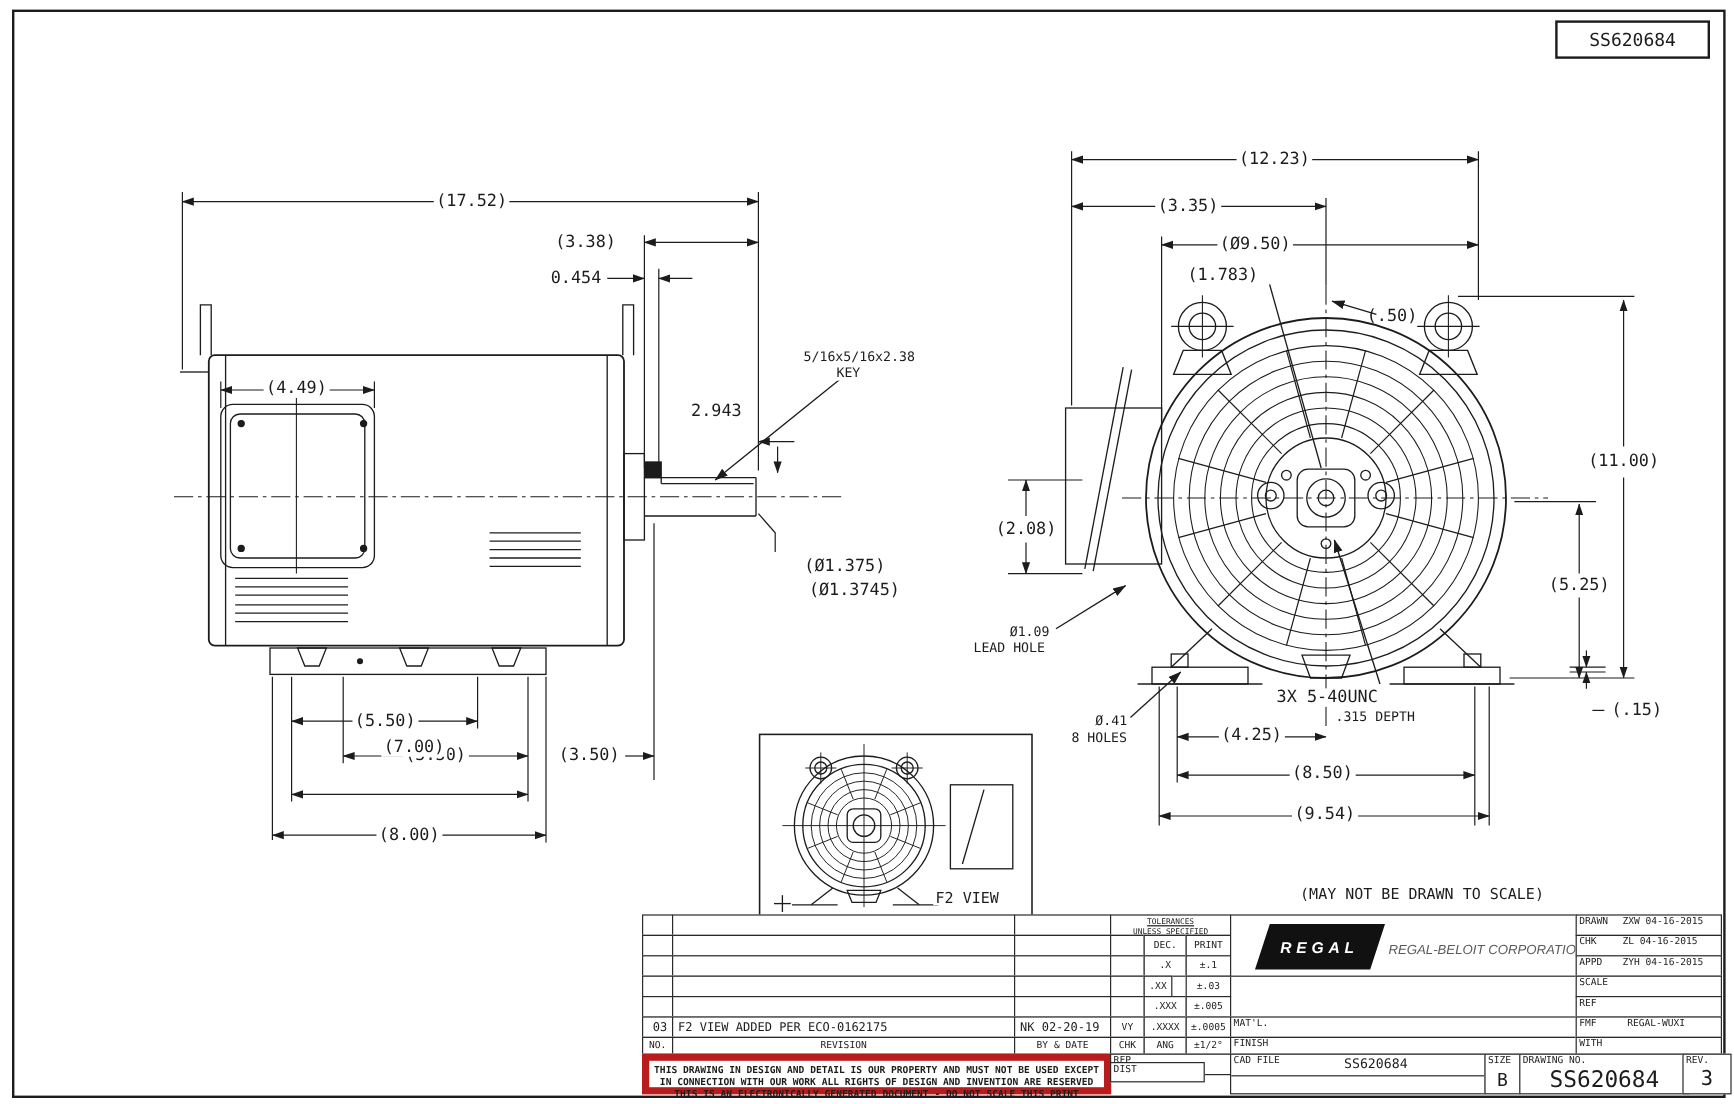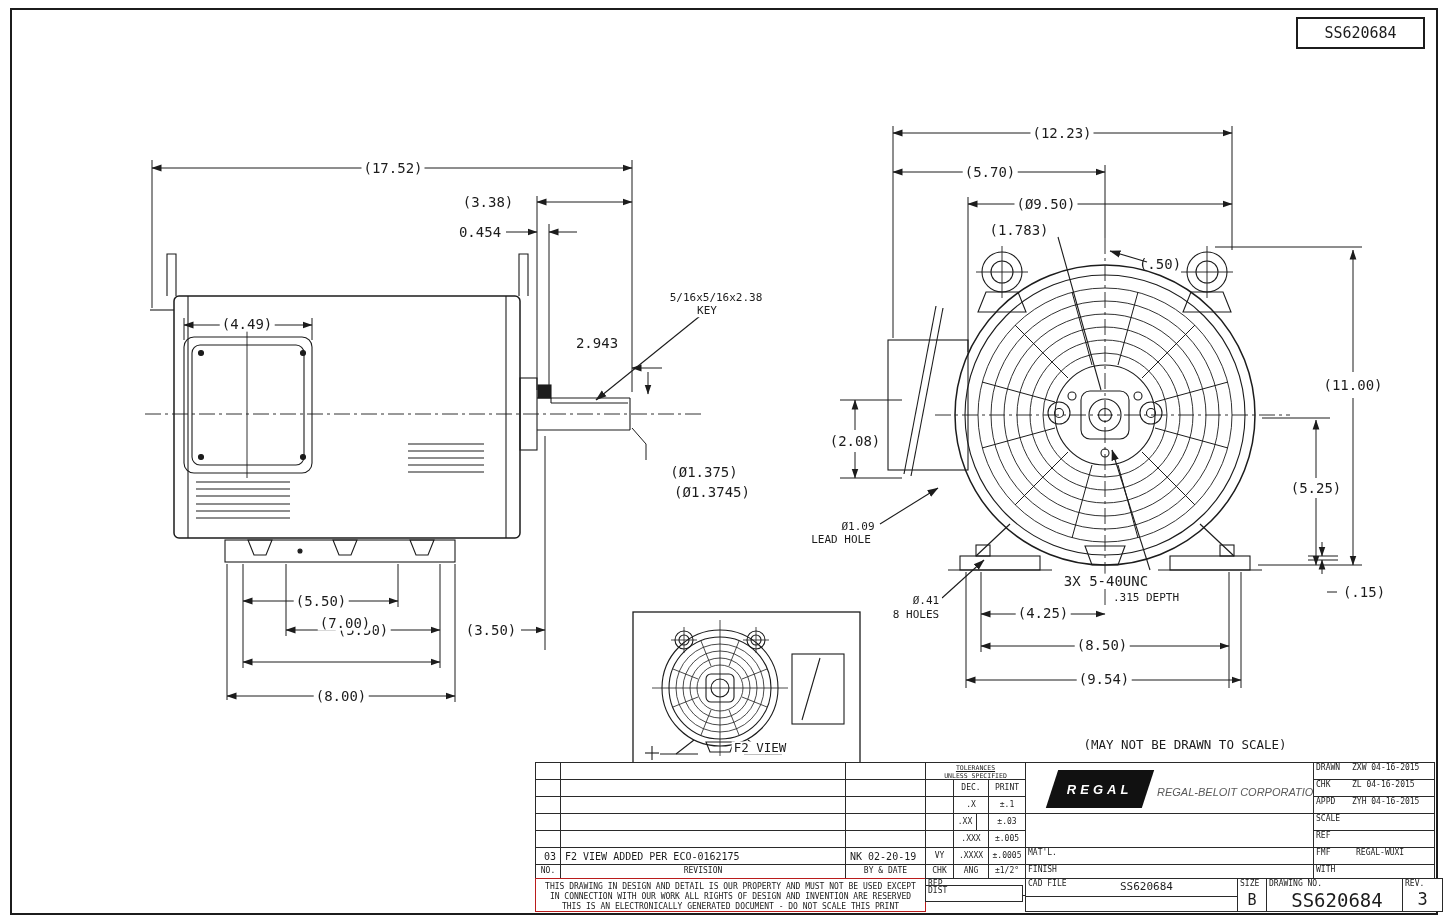--- a/index.html
+++ b/index.html
@@ -13,22 +13,22 @@
        background:#fff;padding:0 2px;white-space:nowrap}
   .dim.s{font-size:11px}
   .dim.m{font-size:12.5px}
   
   .tb{position:absolute;border:1px solid #2a2a2a;box-sizing:border-box;background:#fff;
       font-size:8px;line-height:1.1;overflow:hidden}
   .tb .cap{position:absolute;left:2px;top:1px;font-size:8px;letter-spacing:0}
   .tb.center{display:flex;align-items:center;justify-content:center}
   .mono10{font-size:10px;display:flex;align-items:center;padding-left:4px}
   .tol{display:flex;align-items:center;justify-content:center;font-size:8px}
-  .disc{position:absolute;box-sizing:border-box;border:1px solid #b91c1c;text-align:center;
-        font-weight:normal;font-size:8px;line-height:10px;padding-top:3px;background:#fff}
+  .disc{position:absolute;box-sizing:border-box;border:6px solid #b91c1c;text-align:center;
+        font-weight:bold;font-size:8px;line-height:10px;padding-top:3px;background:#fff}
   .logo-par{position:absolute;left:1052px;top:770px;width:96px;height:38px;background:#111;
             transform:skewX(-18deg);display:flex;align-items:center;justify-content:center}
   .logo-par span{transform:skewX(18deg);color:#fff;font-style:italic;font-weight:bold;
                  letter-spacing:4px;font-size:13px;font-family:"Liberation Sans",sans-serif}
   .coname{position:absolute;left:1157px;top:786px;font-style:italic;font-size:11px;color:#5a5a5a;
           font-family:"Liberation Sans",sans-serif;white-space:nowrap}
 </style>
 </head>
 <body>
 
@@ -288,39 +288,39 @@
   <div class="dim s" style="left:707px;top:311px">KEY</div>
   <div class="dim" style="left:704px;top:472px">(Ø1.375)</div>
   <div class="dim" style="left:712px;top:492px">(Ø1.3745)</div>
   <div class="dim" style="left:321px;top:601px">(5.50)</div>
   <div class="dim" style="left:363px;top:630px">(5.50)</div>
   <div class="dim" style="left:345px;top:623px">(7.00)</div>
   <div class="dim" style="left:341px;top:696px">(8.00)</div>
   <div class="dim" style="left:491px;top:630px">(3.50)</div>
 
   <div class="dim" style="left:1062px;top:133px">(12.23)</div>
-  <div class="dim" style="left:990px;top:172px">(5.70)</div>
+  <div class="dim" style="left:990px;top:172px">(3.35)</div>
   <div class="dim" style="left:1046px;top:204px">(Ø9.50)</div>
   <div class="dim" style="left:1019px;top:230px">(1.783)</div>
   <div class="dim nobg" style="left:1160px;top:264px;background:transparent">(.50)</div>
   <div class="dim" style="left:1353px;top:385px">(11.00)</div>
   <div class="dim" style="left:855px;top:441px">(2.08)</div>
   <div class="dim" style="left:1316px;top:488px">(5.25)</div>
   <div class="dim" style="left:1364px;top:592px">(.15)</div>
   <div class="dim s" style="left:858px;top:527px">Ø1.09</div>
   <div class="dim s" style="left:841px;top:540px">LEAD HOLE</div>
   <div class="dim s" style="left:926px;top:601px">Ø.41</div>
   <div class="dim s" style="left:916px;top:615px">8 HOLES</div>
   <div class="dim" style="left:1106px;top:581px">3X  5-40UNC</div>
   <div class="dim s" style="left:1146px;top:598px">.315 DEPTH</div>
   <div class="dim" style="left:1043px;top:613px">(4.25)</div>
   <div class="dim" style="left:1102px;top:645px">(8.50)</div>
   <div class="dim" style="left:1104px;top:679px">(9.54)</div>
 
-  <div class="dim m" style="left:760px;top:748px">F2 VIEW</div>
+  <div class="dim m" style="left:806px;top:748px">F2 VIEW</div>
   <div class="dim m" style="left:1185px;top:745px">(MAY NOT BE DRAWN TO SCALE)</div>
 
   <div class="tb" style="left:535px;top:762px;width:26px;height:18px"></div>
   <div class="tb" style="left:560px;top:762px;width:286px;height:18px"></div>
   <div class="tb" style="left:845px;top:762px;width:81px;height:18px"></div>
   <div class="tb" style="left:535px;top:779px;width:26px;height:18px"></div>
   <div class="tb" style="left:560px;top:779px;width:286px;height:18px"></div>
   <div class="tb" style="left:845px;top:779px;width:81px;height:18px"></div>
   <div class="tb" style="left:535px;top:796px;width:26px;height:18px"></div>
   <div class="tb" style="left:560px;top:796px;width:286px;height:18px"></div>
@@ -365,21 +365,21 @@
   <div class="tb tol" style="left:988px;top:830px;width:38px;height:18px">±.005</div>
   <div class="tb tol" style="left:925px;top:847px;width:29px;height:18px">VY</div>
   <div class="tb tol" style="left:953px;top:847px;width:36px;height:18px">.XXXX</div>
   <div class="tb tol" style="left:988px;top:847px;width:38px;height:18px">±.0005</div>
   <div class="tb tol" style="left:925px;top:864px;width:29px;height:15px">CHK</div>
   <div class="tb tol" style="left:953px;top:864px;width:36px;height:15px">ANG</div>
   <div class="tb tol" style="left:988px;top:864px;width:38px;height:15px">±1/2°</div>
   <div class="tb" style="left:925px;top:878px;width:101px;height:18px">
       <span class="cap">RFP</span>
     </div>
-  <div class="tb" style="left:925px;top:885px;width:98px;height:17px">
+  <div class="tb" style="left:925px;top:885px;width:79px;height:17px">
       <span class="cap">DIST</span>
     </div>
 
   <div class="tb" style="left:1025px;top:762px;width:290px;height:52px"></div>
   <div class="logo-par">
       <span>REGAL</span>
     </div>
   <div class="coname">REGAL-BELOIT CORPORATION</div>
 
   <div class="tb" style="left:1025px;top:847px;width:290px;height:18px">

